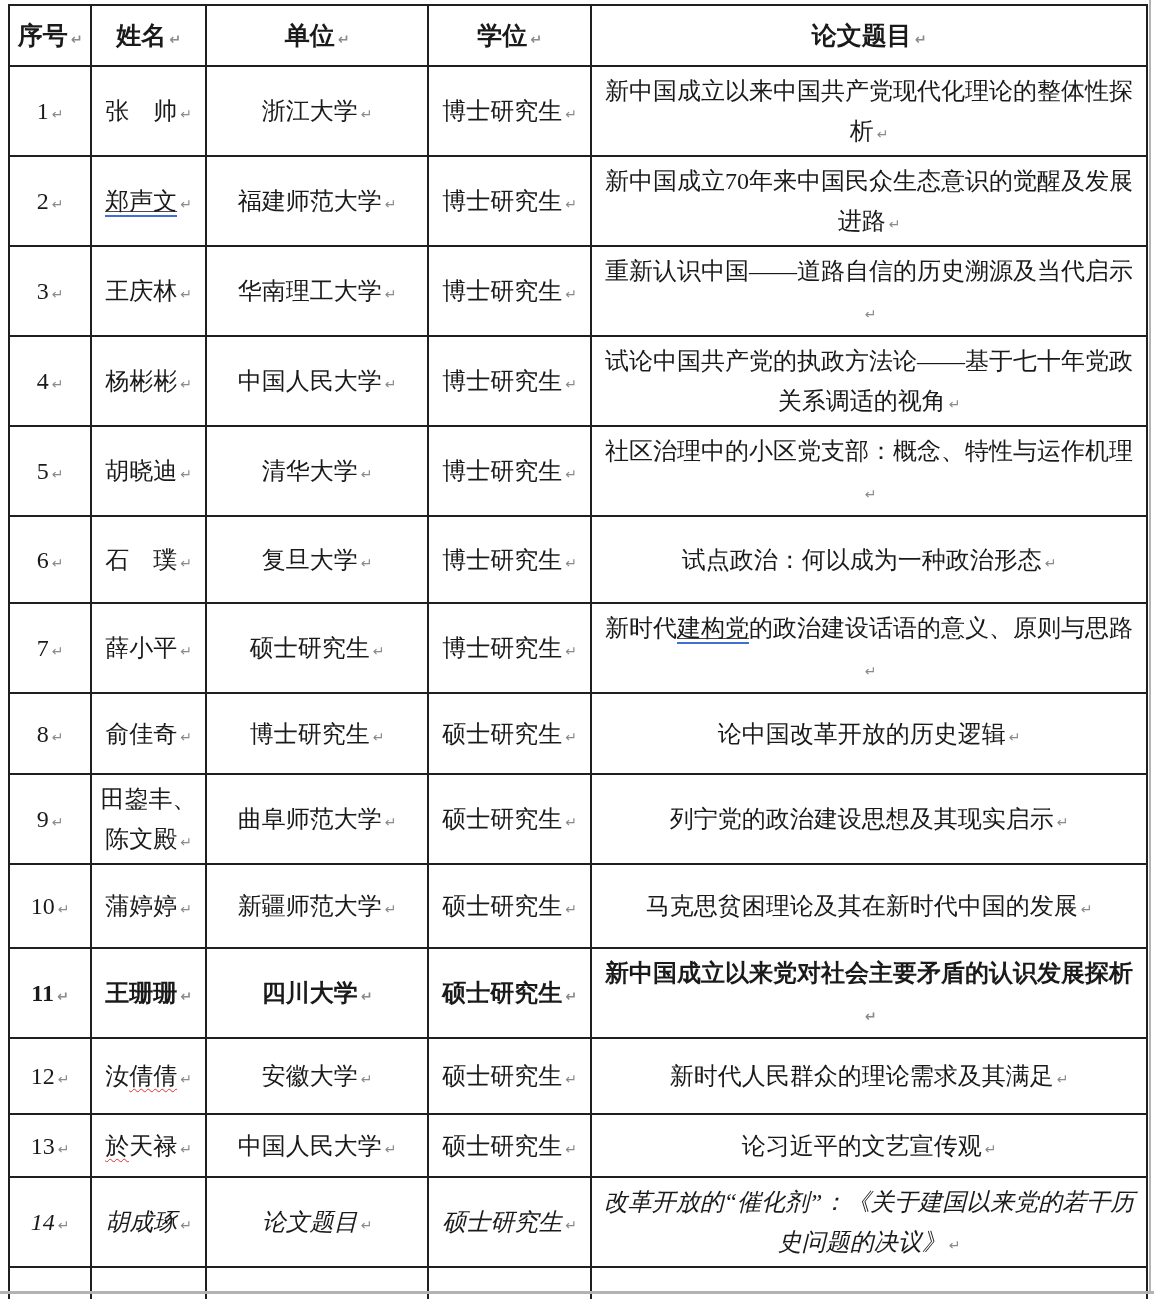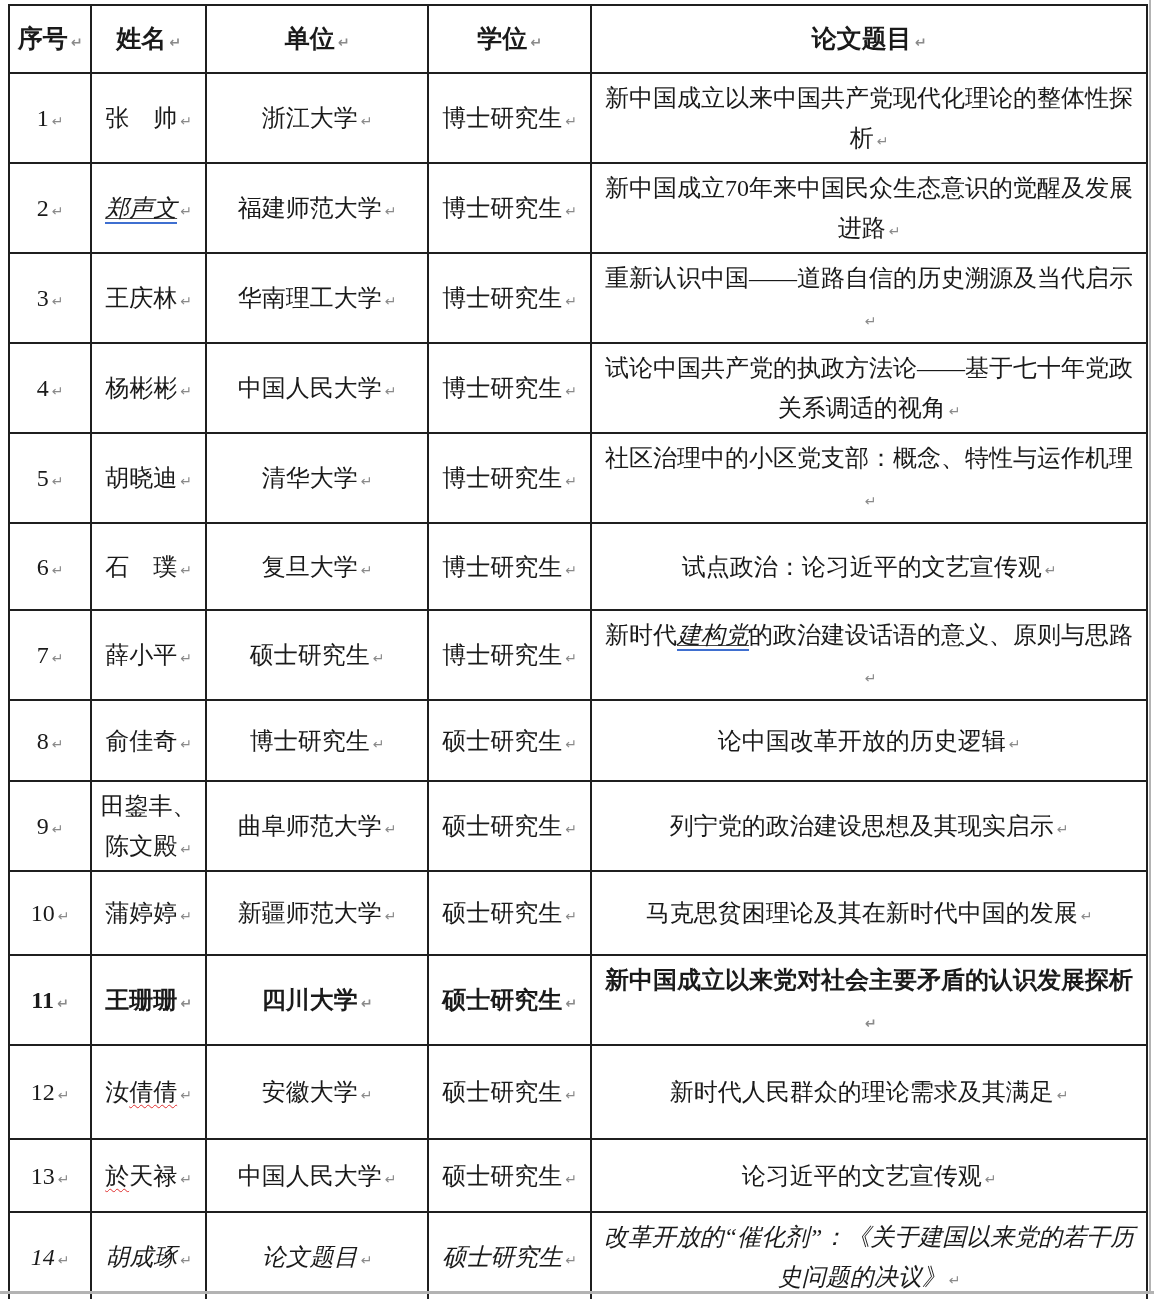--- a/index.html
+++ b/index.html
@@ -33,42 +33,41 @@
     text-decoration:underline wavy #e03030;
     text-decoration-thickness:1px;
     text-underline-offset:4px;
   }
   .m-blue{ 
     text-decoration:underline solid #4a4a4a;
     text-decoration-thickness:1px;
     text-underline-offset:2px;
     border-bottom:2px solid #3f6fd0;
     padding-bottom:1px;
-    font-style:italic;
   }
   .page-edge-right{
     position:absolute;top:0;left:1149px;width:2px;height:1292px;background:#b3b3b3;
   }
   .page-edge-bottom{
     position:absolute;top:1291px;left:0;width:1154px;height:3px;background:#b3b3b3;
   }
 </style>
 </head>
 <body>
 
 <table class="doc-table">
   <colgroup>
     <col class="c-num">
       <col class="c-name">
       <col class="c-unit">
       <col class="c-degree">
       <col class="c-title">
   </colgroup>
   <thead>
-    <tr style="height: 68px;">
+    <tr style="height: 61px;">
         <th><span>序号</span><span class="pm">↵</span></th>
         <th><span>姓名</span><span class="pm">↵</span></th>
         <th><span>单位</span><span class="pm">↵</span></th>
         <th><span>学位</span><span class="pm">↵</span></th>
         <th><span>论文题目</span><span class="pm">↵</span></th>
       </tr>
   </thead>
   <tbody>
       <tr style="height: 78px;">
         <td><span>1</span><span class="pm">↵</span></td>
@@ -103,21 +102,21 @@
         <td><span>胡晓迪</span><span class="pm">↵</span></td>
         <td><span>清华大学</span><span class="pm">↵</span></td>
         <td><span>博士研究生</span><span class="pm">↵</span></td>
         <td><span>社区治理中的小区党支部：概念、特性与运作机理</span><span class="pm">↵</span></td>
       </tr>
       <tr style="height: 87px;">
         <td><span>6</span><span class="pm">↵</span></td>
         <td><span>石　璞</span><span class="pm">↵</span></td>
         <td><span>复旦大学</span><span class="pm">↵</span></td>
         <td><span>博士研究生</span><span class="pm">↵</span></td>
-        <td><span>试点政治：论习近平的文艺宣传观</span><span class="pm">↵</span></td>
+        <td><span>试点政治：何以成为一种政治形态</span><span class="pm">↵</span></td>
       </tr>
       <tr style="height: 86px;">
         <td><span>7</span><span class="pm">↵</span></td>
         <td><span>薛小平</span><span class="pm">↵</span></td>
         <td><span>硕士研究生</span><span class="pm">↵</span></td>
         <td><span>博士研究生</span><span class="pm">↵</span></td>
         <td><span>新时代</span><span class="m-blue">建构党</span><span>的政治建设话语的意义、原则与思路</span><span class="pm">↵</span></td>
       </tr>
       <tr style="height: 81px;">
         <td><span>8</span><span class="pm">↵</span></td>
@@ -140,28 +139,28 @@
         <td><span>硕士研究生</span><span class="pm">↵</span></td>
         <td><span>马克思贫困理论及其在新时代中国的发展</span><span class="pm">↵</span></td>
       </tr>
       <tr style="height: 81px; font-weight: bold;">
         <td><span>11</span><span class="pm">↵</span></td>
         <td><span>王珊珊</span><span class="pm">↵</span></td>
         <td><span>四川大学</span><span class="pm">↵</span></td>
         <td><span>硕士研究生</span><span class="pm">↵</span></td>
         <td><span>新中国成立以来党对社会主要矛盾的认识发展探析</span><span class="pm">↵</span></td>
       </tr>
-      <tr style="height: 94px; margin-top: 40px;">
+      <tr style="height: 76px; margin-top: 40px;">
         <td><span>12</span><span class="pm">↵</span></td>
         <td><span>汝</span><span class="m-red">倩倩</span><span class="pm">↵</span></td>
         <td><span>安徽大学</span><span class="pm">↵</span></td>
         <td><span>硕士研究生</span><span class="pm">↵</span></td>
         <td><span>新时代人民群众的理论需求及其满足</span><span class="pm">↵</span></td>
       </tr>
-      <tr style="height: 73px;">
+      <tr style="height: 63px;">
         <td><span>13</span><span class="pm">↵</span></td>
         <td><span class="m-red">於</span><span>天禄</span><span class="pm">↵</span></td>
         <td><span>中国人民大学</span><span class="pm">↵</span></td>
         <td><span>硕士研究生</span><span class="pm">↵</span></td>
         <td><span>论习近平的文艺宣传观</span><span class="pm">↵</span></td>
       </tr>
       <tr style="height: 87px; font-style: italic;">
         <td><span>14</span><span class="pm">↵</span></td>
         <td><span>胡成琢</span><span class="pm">↵</span></td>
         <td><span>论文题目</span><span class="pm">↵</span></td>

